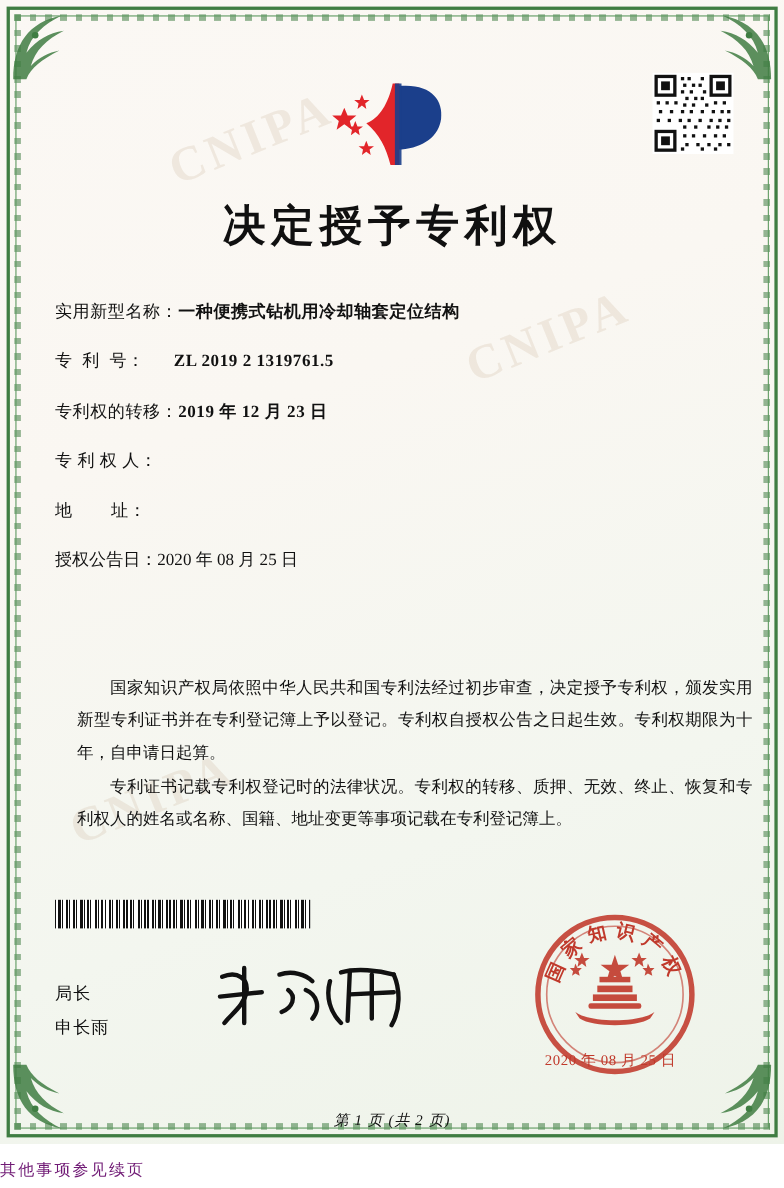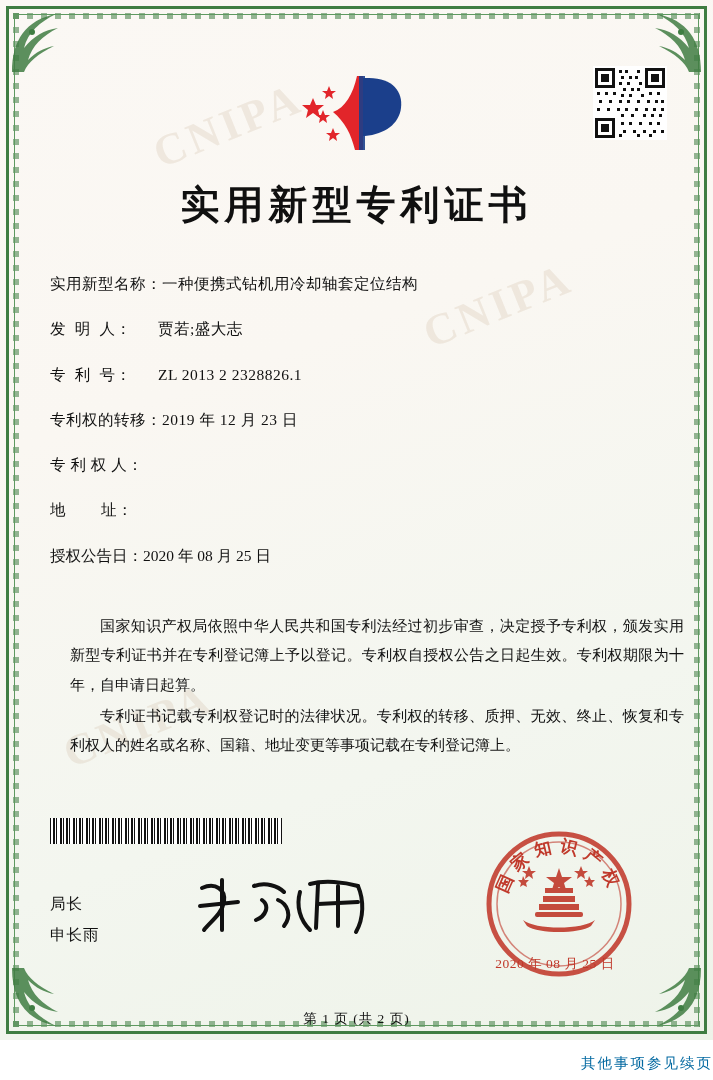--- a/index.html
+++ b/index.html
@@ -123,20 +123,21 @@
     line-height: 1.5;
   }
   .row .lbl {
     flex: 0 0 108px;
     white-space: pre;
     letter-spacing: 0.5px;
   }
   .row .val {
     flex: 1 1 auto;
     letter-spacing: 0.5px;
+    font-weight: bold;
   }
   .row.grant {
     margin-bottom: 18px;
     gap: 32px;
   }
   .grant .g1 { flex: 0 0 300px; }
   .grant .g2 { flex: 1 1 auto; }
 
   
   .paras {
@@ -199,27 +200,28 @@
   }
 
   
   .page-no {
     position: absolute;
     left: 0; right: 0; top: 1010px;
     text-align: center;
     font-size: 13.5px;
     color: #111;
     letter-spacing: 1px;
+    font-style: italic;
   }
   .continued {
     position: absolute;
     left: 0; right: 0; top: 1054px;
-    text-align: right;
+    text-align: left;
     font-size: 14.5px;
-    color: #0369a1;
+    color: #701a75;
     letter-spacing: 2px;
   }
 </style>
 </head>
 <body>
 
 <div id="certificate">
 
   <div class="border-outer"></div>
   <div class="border-pattern"></div>
@@ -335,34 +337,30 @@
           <rect x="50" y="64" width="3" height="3"></rect>
         <rect x="60" y="64" width="3" height="3"></rect>
           <rect x="68" y="64" width="3" height="3"></rect>
         <rect x="26" y="68" width="3" height="3"></rect>
           <rect x="44" y="68" width="3" height="3"></rect>
           <rect x="56" y="68" width="3" height="3"></rect>
       </g>
     </svg>
   </div>
 
-  <div class="title">实用新型专利证书</div>
+  <div class="title">决定授予专利权</div>
 
   <div class="fields">
     <div class="row">
       <div class="lbl">实用新型名称：</div>
       <div class="val">一种便携式钻机用冷却轴套定位结构</div>
     </div>
     <div class="row">
-      <div class="lbl">发  明  人：</div>
-      <div class="val">贾若;盛大志</div>
-    </div>
-    <div class="row">
       <div class="lbl">专  利  号：</div>
-      <div class="val">ZL 2013 2 2328826.1</div>
+      <div class="val">ZL 2019 2 1319761.5</div>
     </div>
     <div class="row">
       <div class="lbl">专利权的转移：</div>
       <div class="val">2019 年 12 月 23 日</div>
     </div>
     <div class="row">
       <div class="lbl">专 利 权 人：</div>
     </div>
     <div class="row">
       <div class="lbl">地        址：</div>

